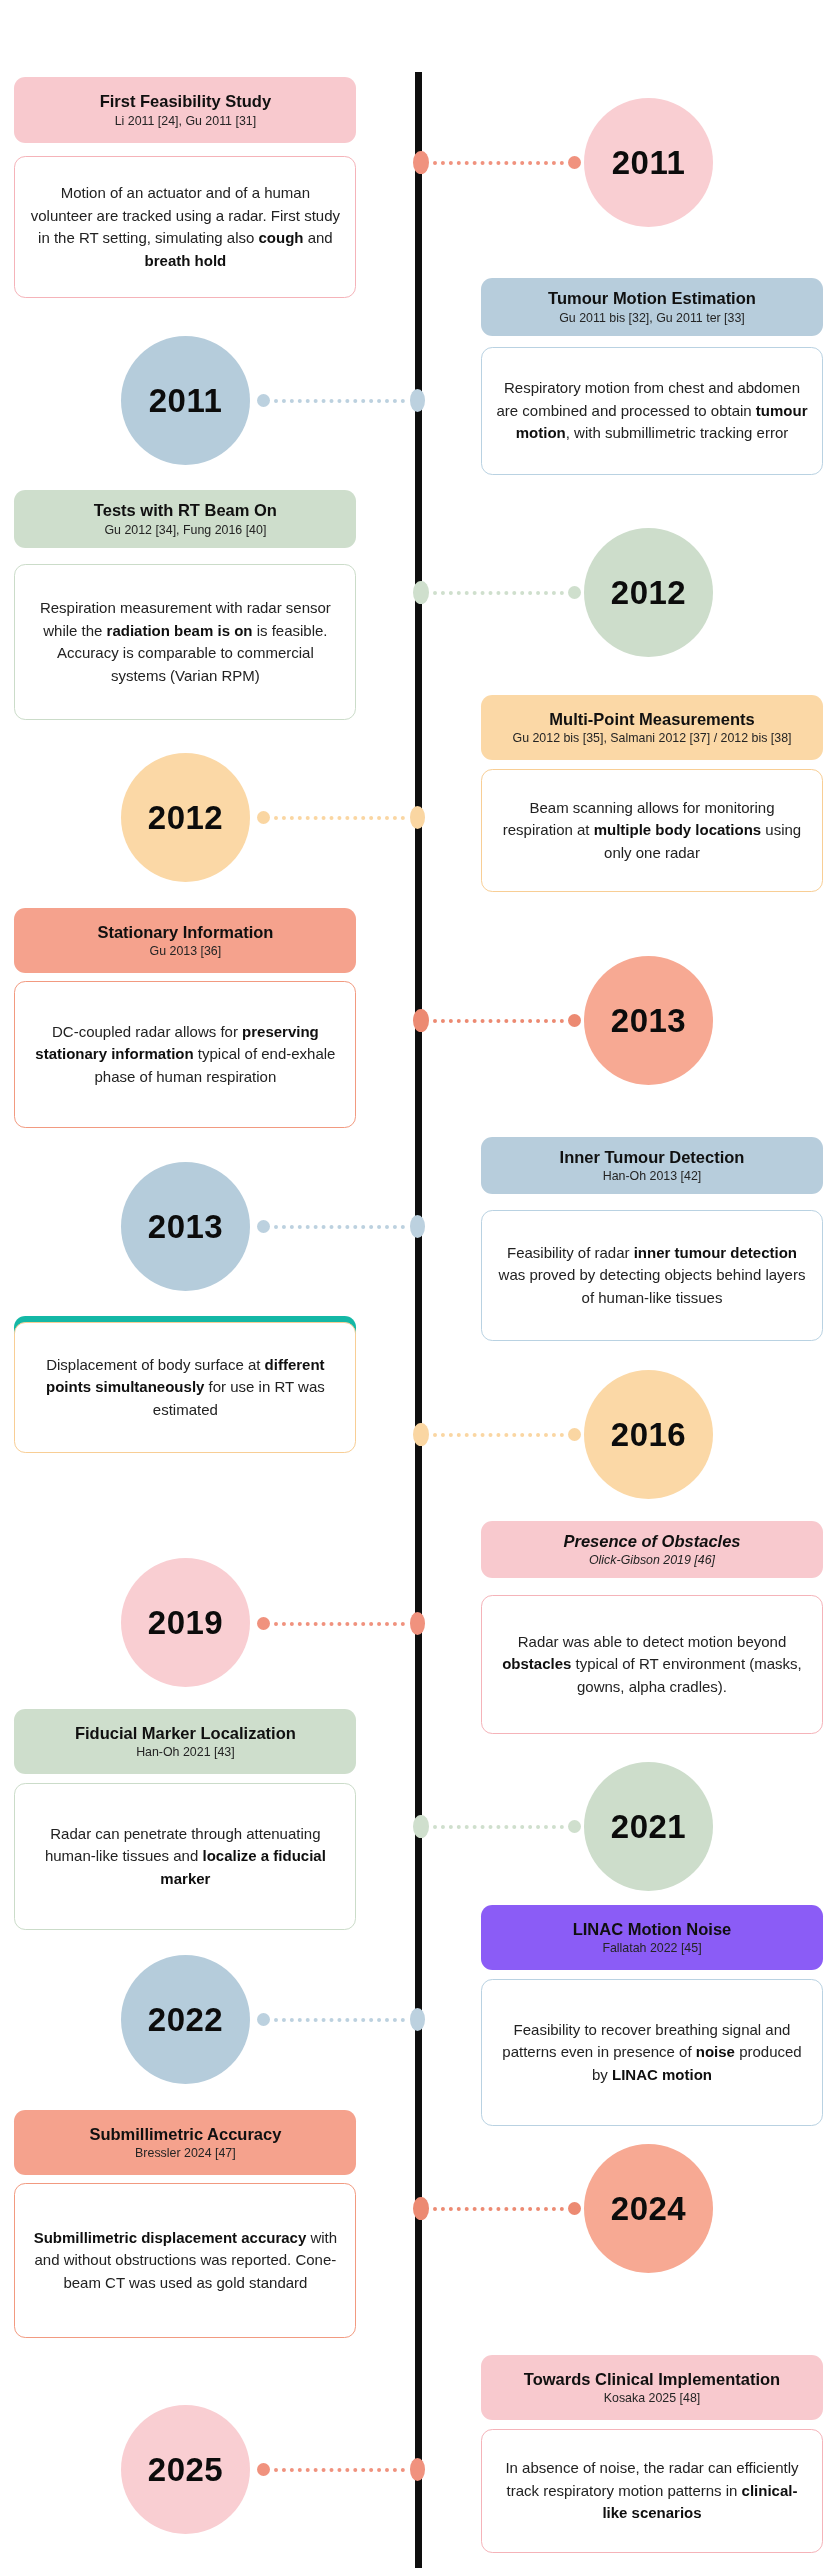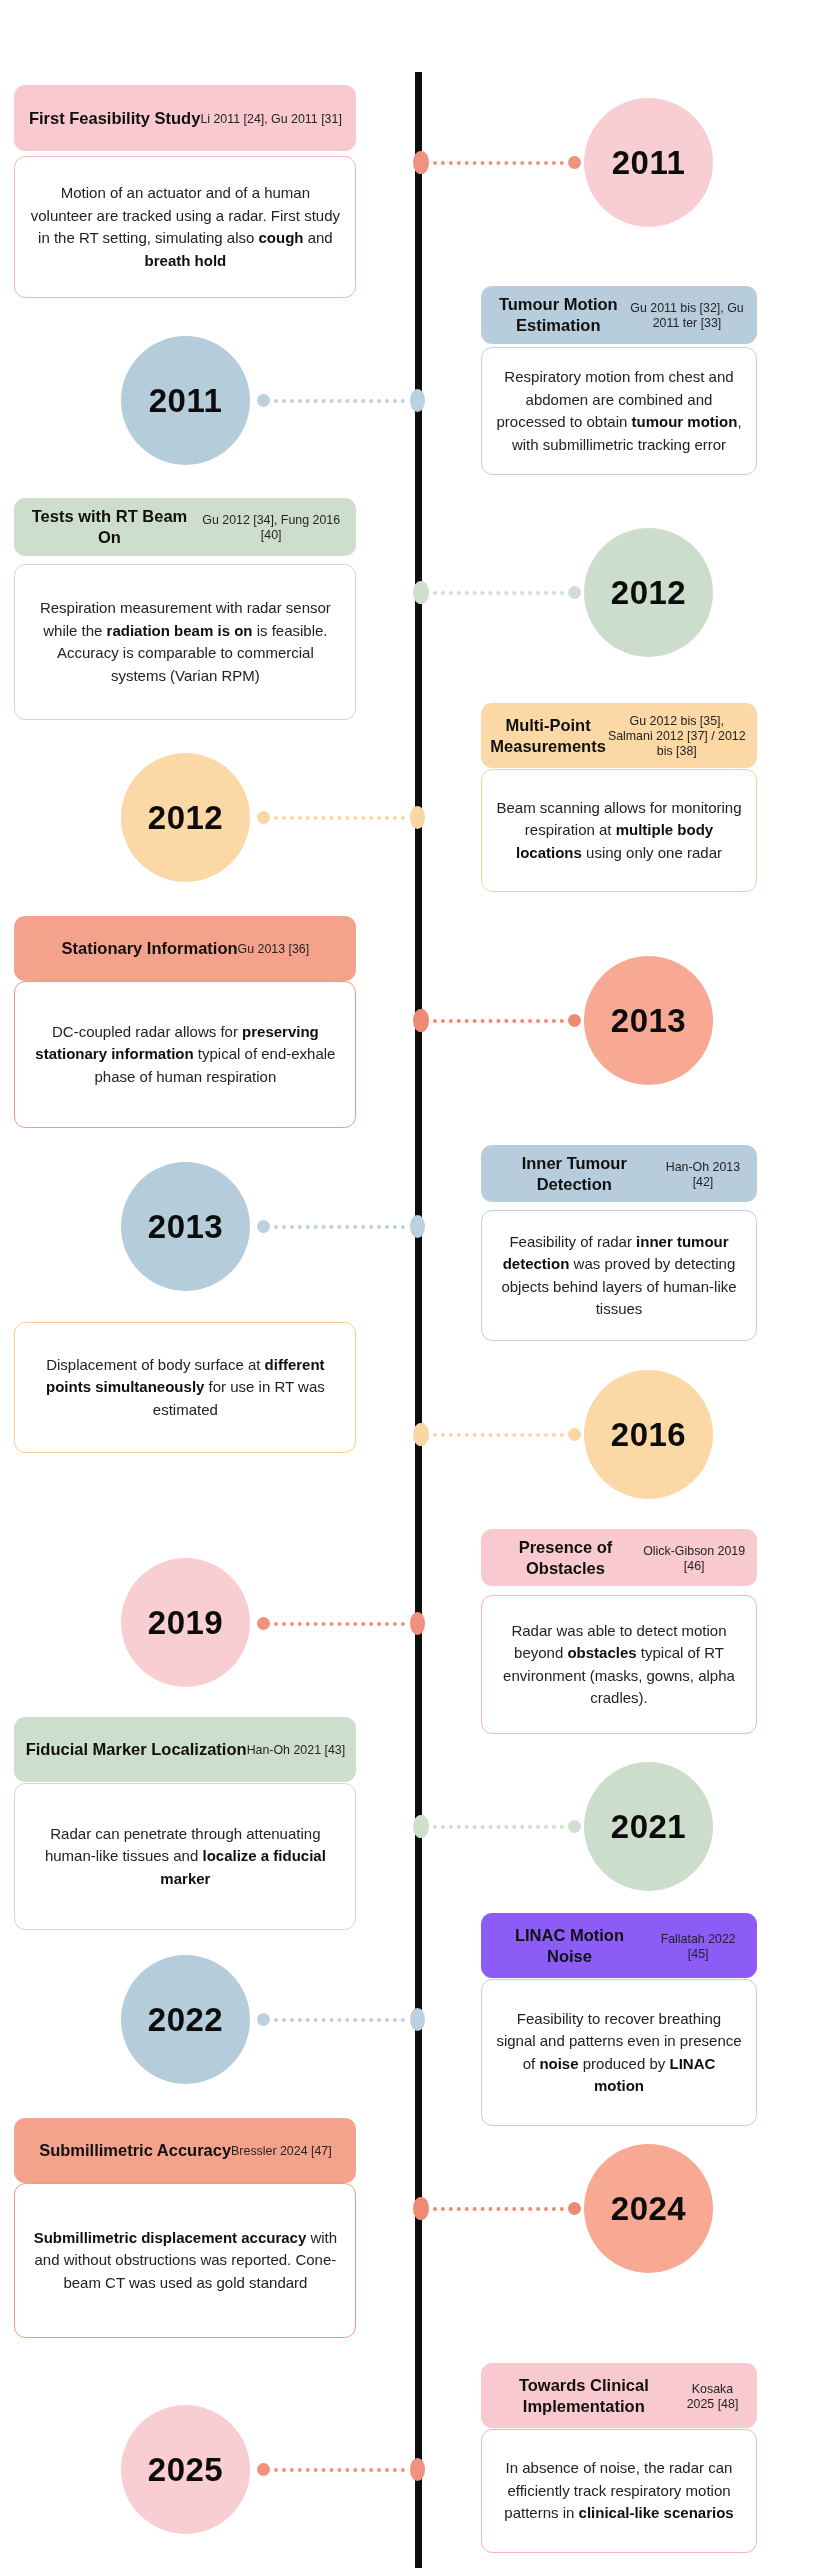--- a/index.html
+++ b/index.html
@@ -2,41 +2,41 @@
 <html style="font-size:8.2px"><head>
 <meta charset="utf-8">
 <style>
   html,body{margin:0;padding:0;background:#ffffff;}
   #page{position:relative;width:838px;height:2601px;background:#ffffff;overflow:hidden;
         font-family:"Liberation Sans", sans-serif;color:#1c1c1c;}
   .page-title{position:absolute;top:6.2px;left:0;width:100%;text-align:center;
         font-size:26px;font-weight:800;letter-spacing:0.5px;color:#0d0d0d;}
   .tline{position:absolute;left:415px;top:72px;width:6.7px;height:2496px;background:#0e0e0e;}
   .row{position:absolute;left:0;top:0;width:100%;}
-  .hdr{position:absolute;border-radius:11.3px;display:flex;
-       justify-content:center;align-items:center;text-align:center;padding:3.1px 9.3px;box-sizing:border-box;margin-top:8px;}
+  .hdr{position:absolute;border-radius:11.3px;display:flex;flex-direction:column;
+       justify-content:center;align-items:center;text-align:center;padding:3.1px 9.3px;box-sizing:border-box;}
   .hdr-title{font-size:16.5px;font-weight:700;color:#101010;line-height:1.25;}
   .hdr-cite{font-size:12.4px;color:#242424;margin-top:2.1px;line-height:1.2;}
   .bodybox{position:absolute;background:#ffffff;border:1.5px solid #ccc;border-radius:11.3px;
        display:flex;align-items:center;justify-content:center;text-align:center;
        padding:11.3px 14.4px;box-sizing:border-box;}
   .body-text{font-size:15px;line-height:1.5;color:#222222;}
   .body-text .b{font-weight:700;color:#0f0f0f;}
   .circle{position:absolute;width:129px;height:129px;border-radius:50%;
        display:flex;align-items:center;justify-content:center;
        font-size:33px;font-weight:600;letter-spacing:0.5px;color:#0c0c0c;}
   .connector{position:absolute;height:23px;display:flex;align-items:center;}
   .cdot{flex:0 0 auto;border-radius:50%;}
   .cdot.end{width:13.4px;height:13.4px;}
   .cdot.tl{width:15.5px;height:23px;}
   .dline{flex:1 1 auto;border-top:4.6px dotted #ccc;height:0;margin:0 4.1px;}
   .content-left .hdr,.content-left .bodybox{left:14.4px;width:342px;}
   .content-left .circle{left:584px;}
   .content-left .connector{left:413px;width:168px;flex-direction:row-reverse;}
-  .content-right .hdr,.content-right .bodybox{left:481px;width:276px;text-align:center;}
+  .content-right .hdr,.content-right .bodybox{left:481px;width:342px;text-align:center;}
   .content-right .circle{left:121px;}
   .content-right .connector{left:257px;width:168px;flex-direction:row;}
 </style>
 </head>
 <body>
 
 <div id="page">
   <div class="tline" style="background: rgb(14, 14, 14);"></div>
   <div id="rows">
       <section class="row content-left">
@@ -138,21 +138,21 @@
       <div class="body-text"><span>Displacement of body surface at </span><span class="b">different points simultaneously</span><span> for use in RT was estimated</span></div>
     </div>
     <div class="circle" style="top: 1370px; background: rgb(251, 216, 166);">2016</div>
     <div class="connector" style="top: 1423px;">
       <span class="cdot end" style="background: rgb(250, 214, 162);"></span>
       <span class="dline" style="border-color: rgb(250, 214, 162);"></span>
       <span class="cdot tl" style="background: rgb(250, 214, 162);"></span>
     </div>
   </section>
       <section class="row content-right">
-    <div class="hdr" style="top: 1521px; min-height: 57px; background: rgb(248, 201, 206);">
+    <div class="hdr" style="top: 1521px; min-height: 57px; background: rgb(248, 201, 206); font-style: italic;">
       <div class="hdr-title">Presence of Obstacles</div>
       <div class="hdr-cite">Olick-Gibson 2019 [46]</div>
     </div>
     <div class="bodybox" style="top: 1595px; min-height: 139px; border-color: rgb(245, 179, 185);">
       <div class="body-text"><span>Radar was able to detect motion beyond </span><span class="b">obstacles</span><span> typical of RT environment (masks, gowns, alpha cradles).</span></div>
     </div>
     <div class="circle" style="top: 1558px; background: rgb(249, 206, 210);">2019</div>
     <div class="connector" style="top: 1612px;">
       <span class="cdot end" style="background: rgb(240, 146, 126);"></span>
       <span class="dline" style="border-color: rgb(240, 146, 126);"></span>

